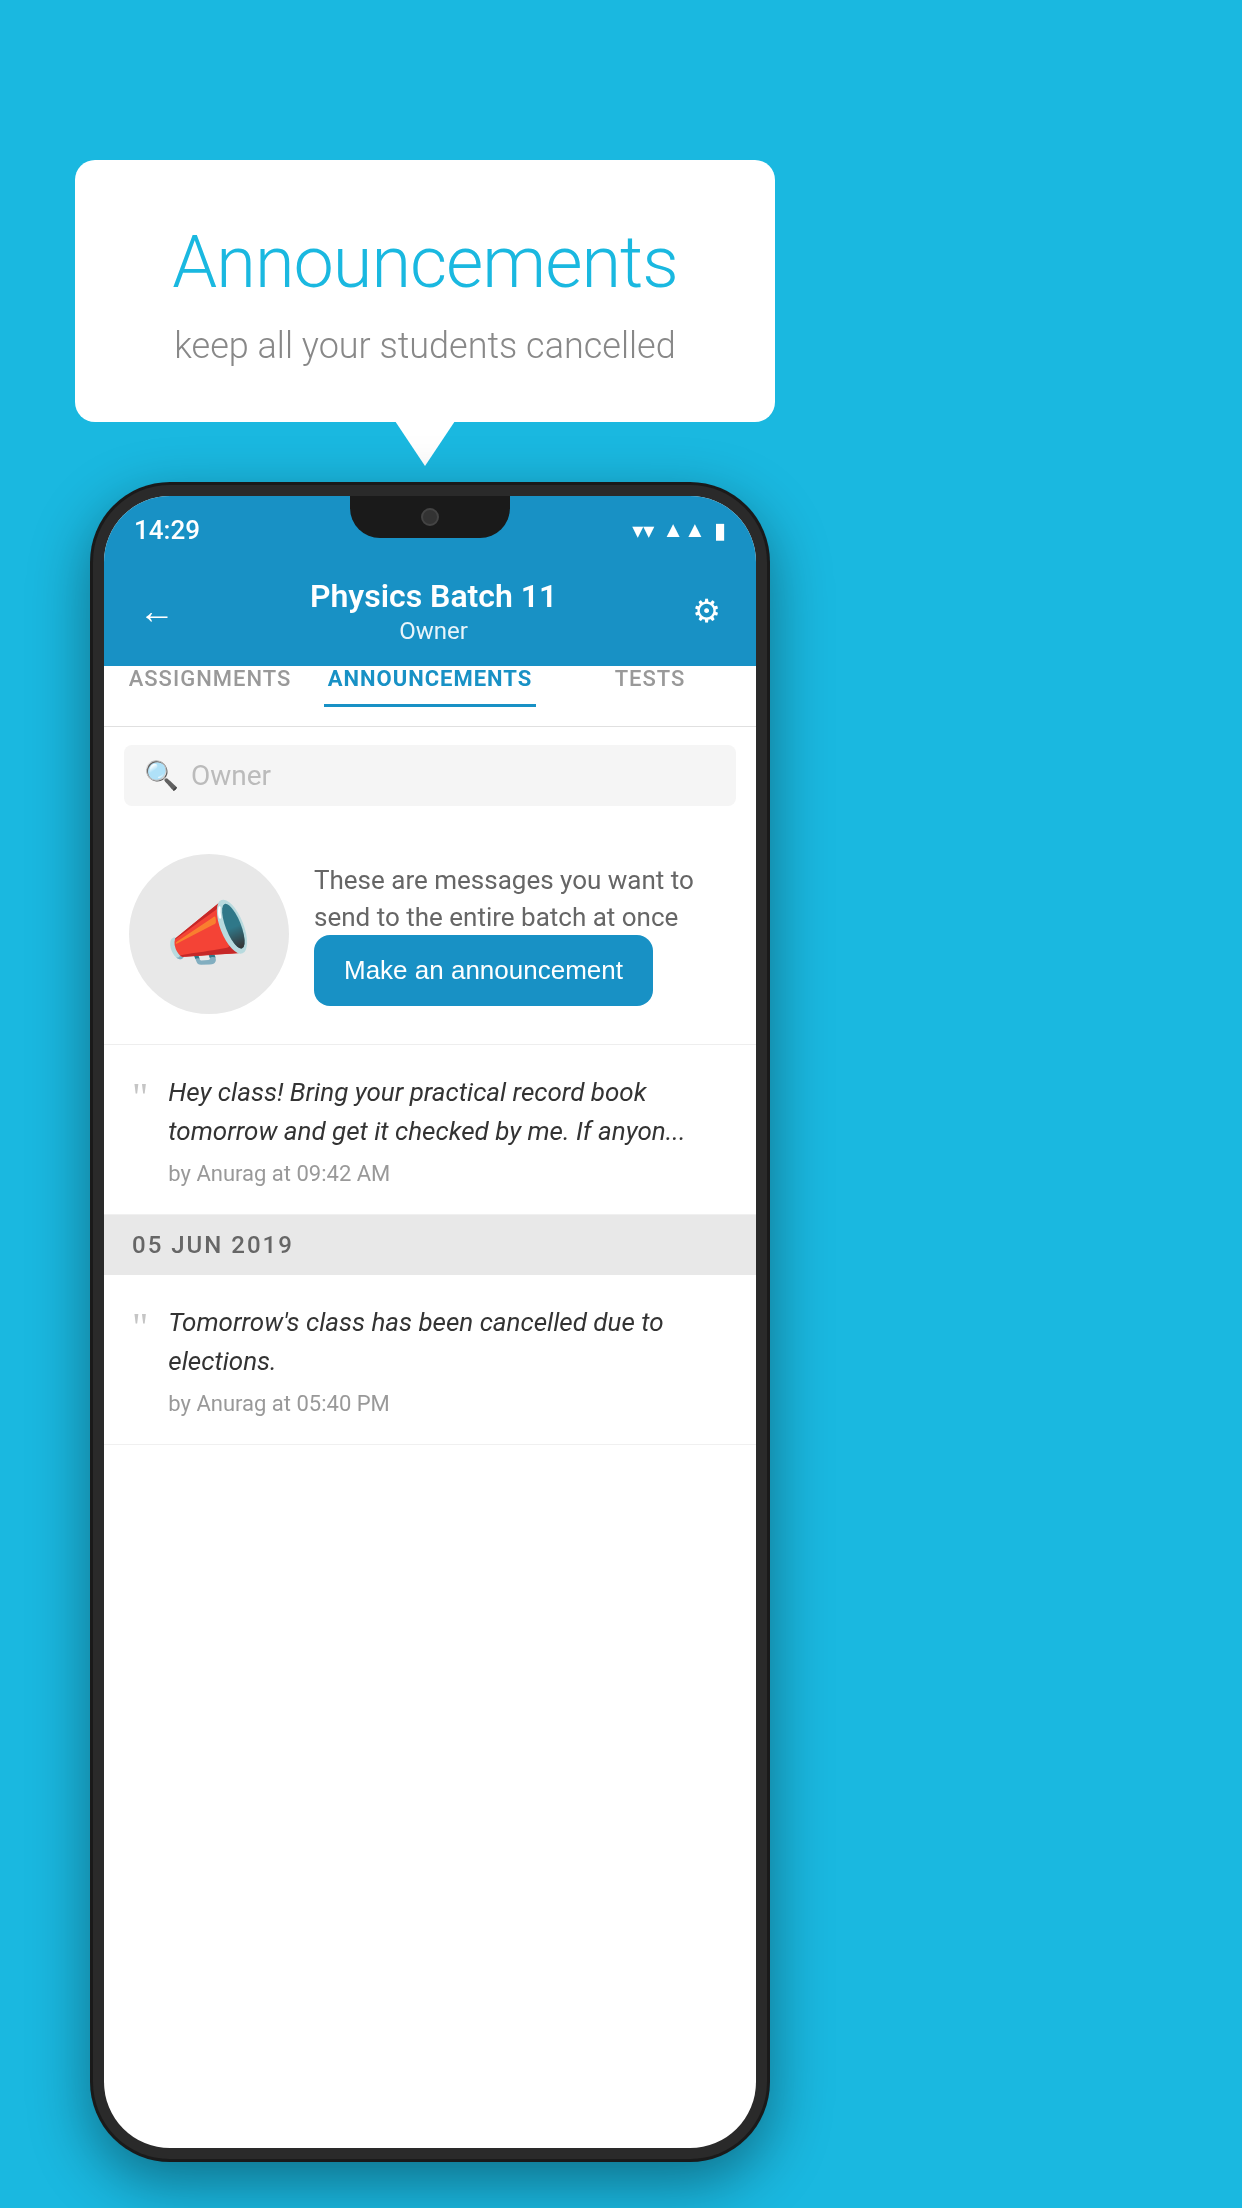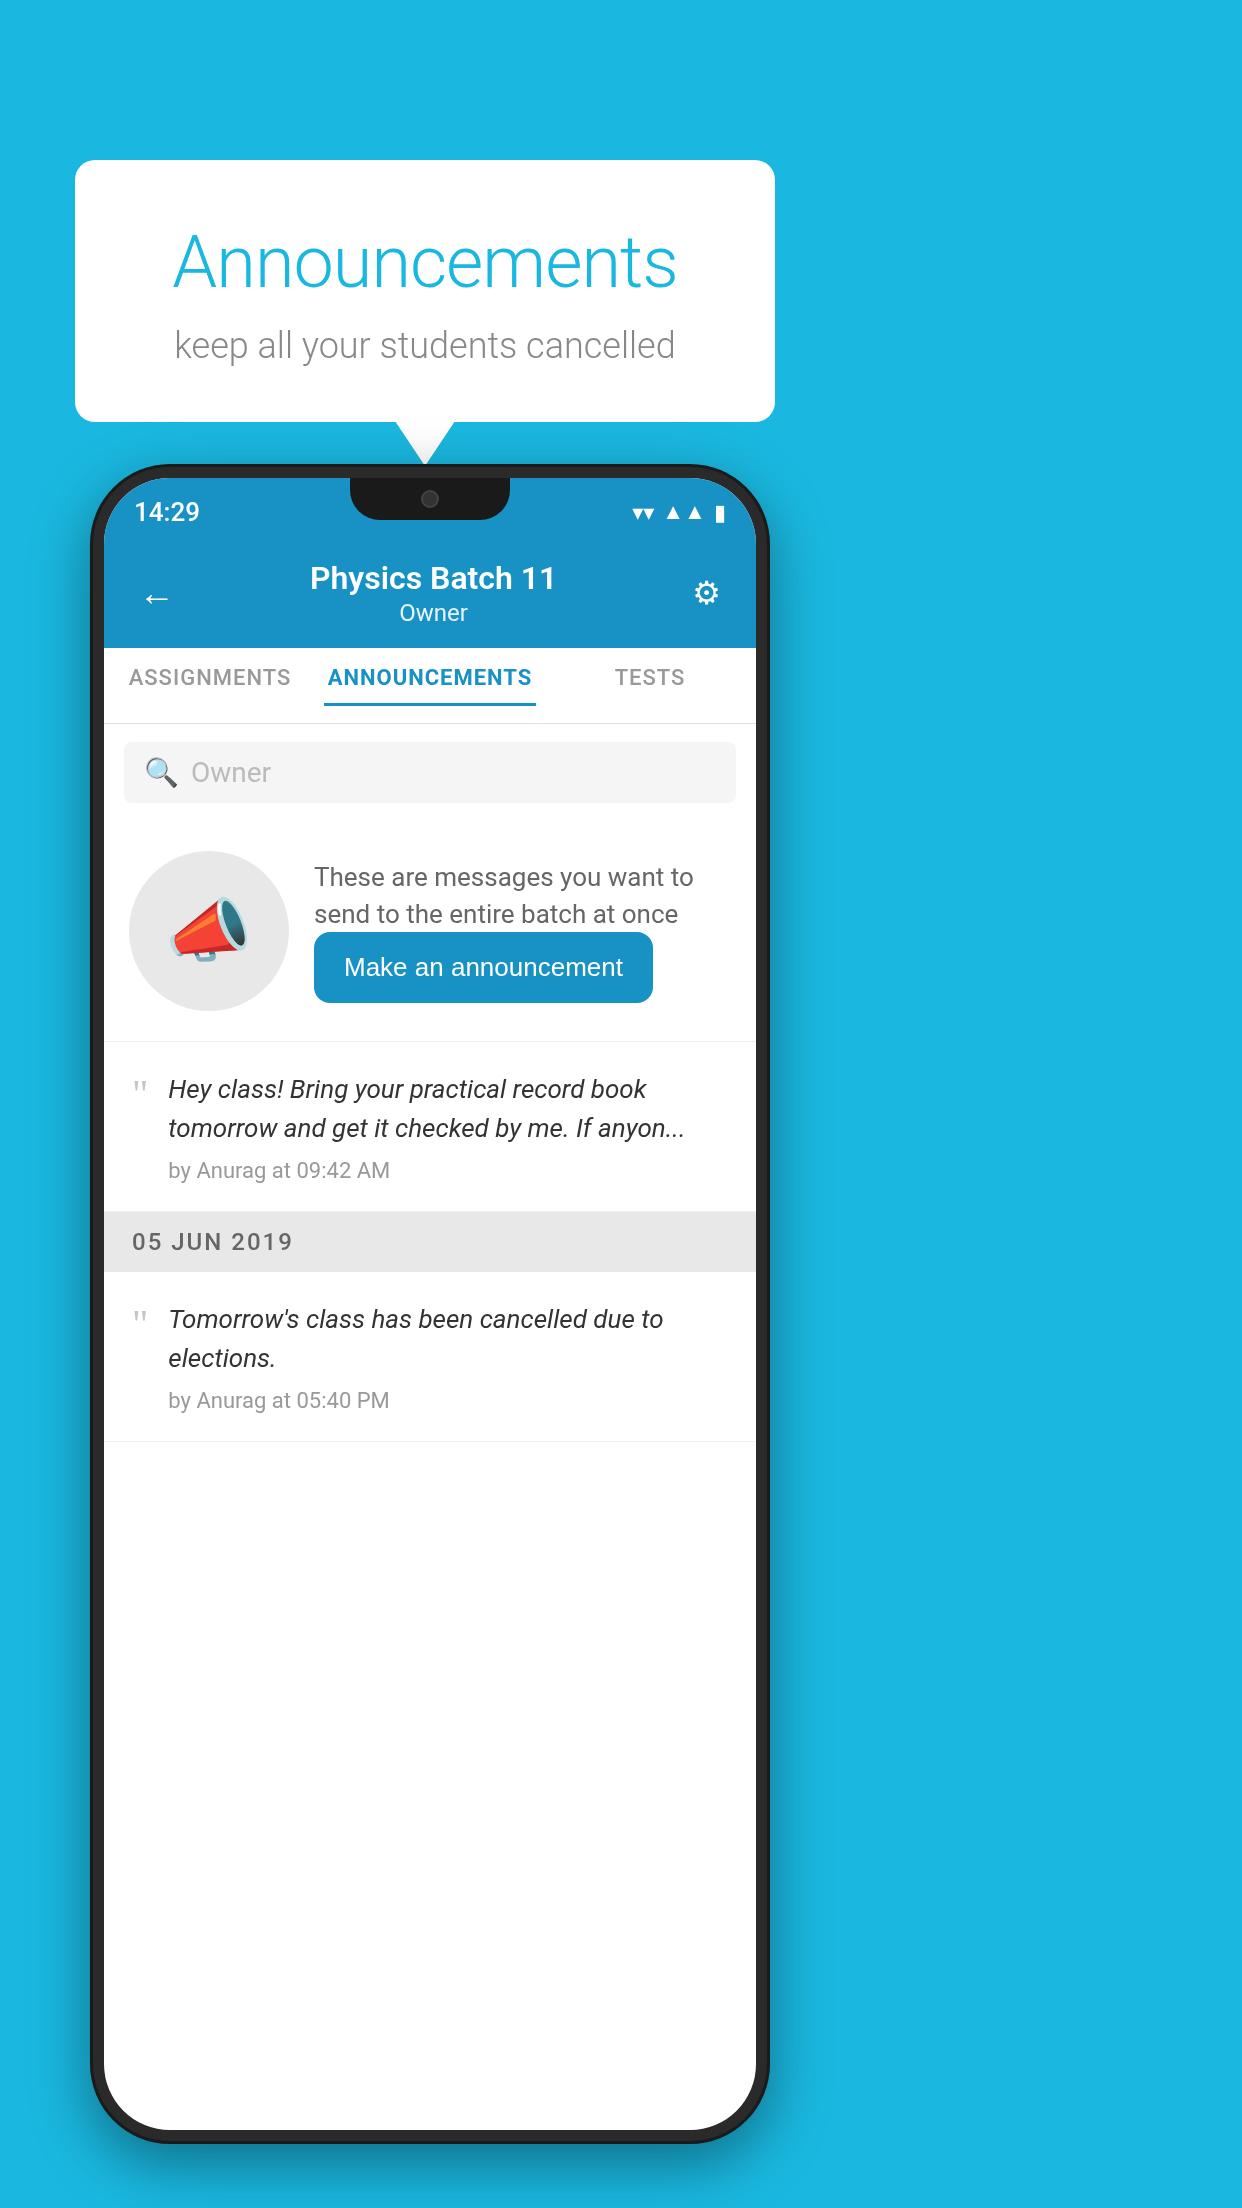--- a/index.html
+++ b/index.html
@@ -52,21 +52,21 @@
 
     .speech-bubble .subtitle {
       font-size: 36px;
       color: #888;
       font-weight: 300;
     }
 
     
     .phone-wrapper {
       position: absolute;
-      top: 464px;
+      top: 482px;
       left: 90px;
       width: 680px;
       height: 1680px;
     }
 
     .phone-frame {
       width: 100%;
       height: 100%;
       background: #1a1a1a;
       border-radius: 80px;
@@ -194,22 +194,22 @@
       font-size: 32px;
       cursor: pointer;
       padding: 10px;
     }
 
     
     .tabs {
       background: white;
       display: flex;
       border-bottom: 1px solid #e0e0e0;
-      height: 76px;
-      align-items: center;
+      height: 61px;
+      align-items: flex-start;
       overflow: hidden;
       gap: 8px;
     }
 
     .tab {
       flex: 1;
       text-align: center;
       padding-bottom: 16px;
       font-size: 22px;
       color: #999;

